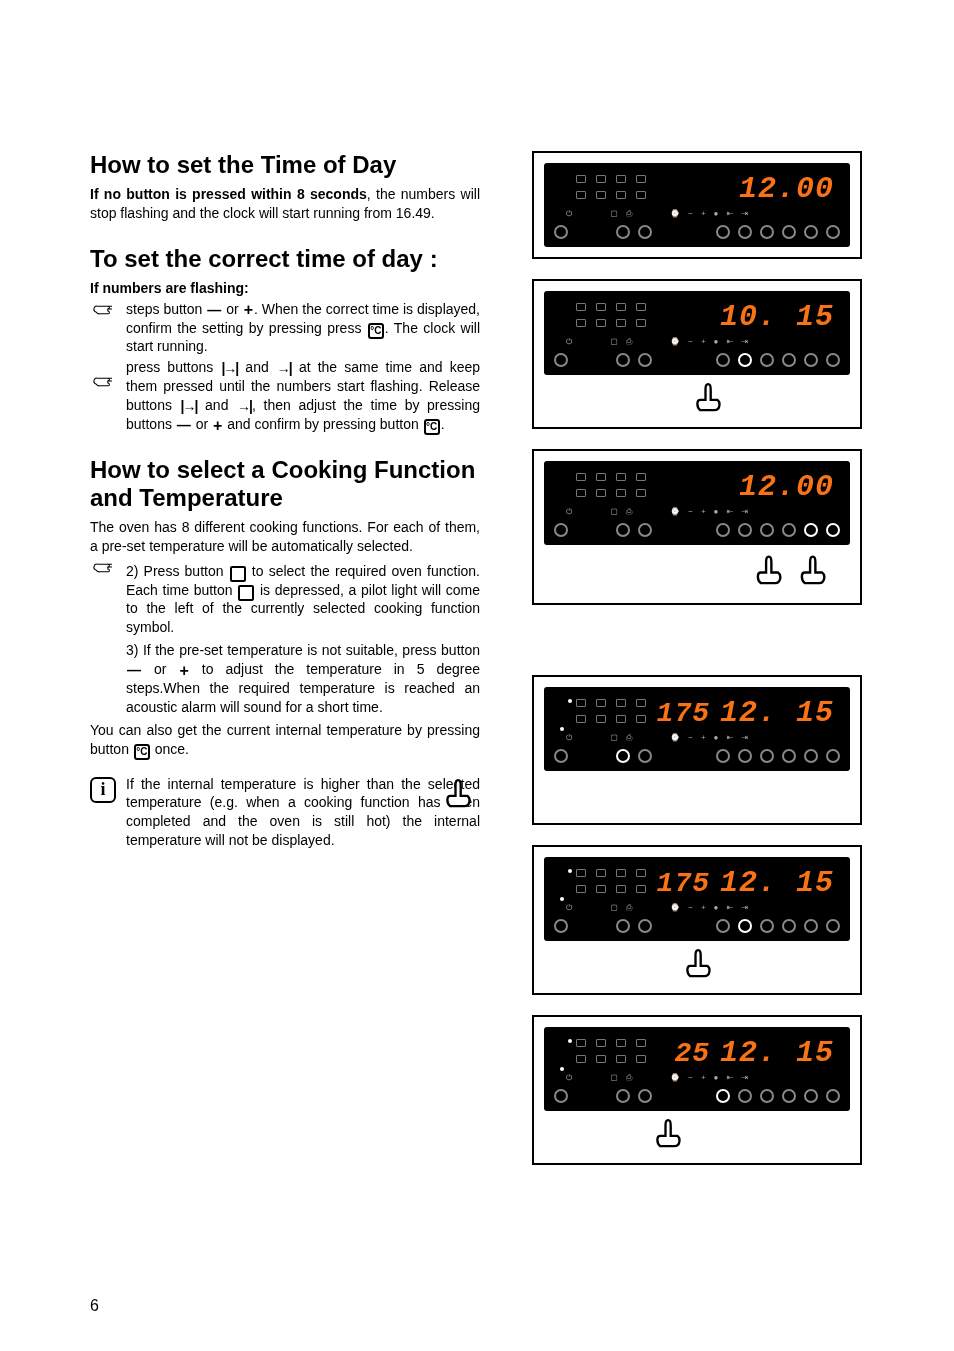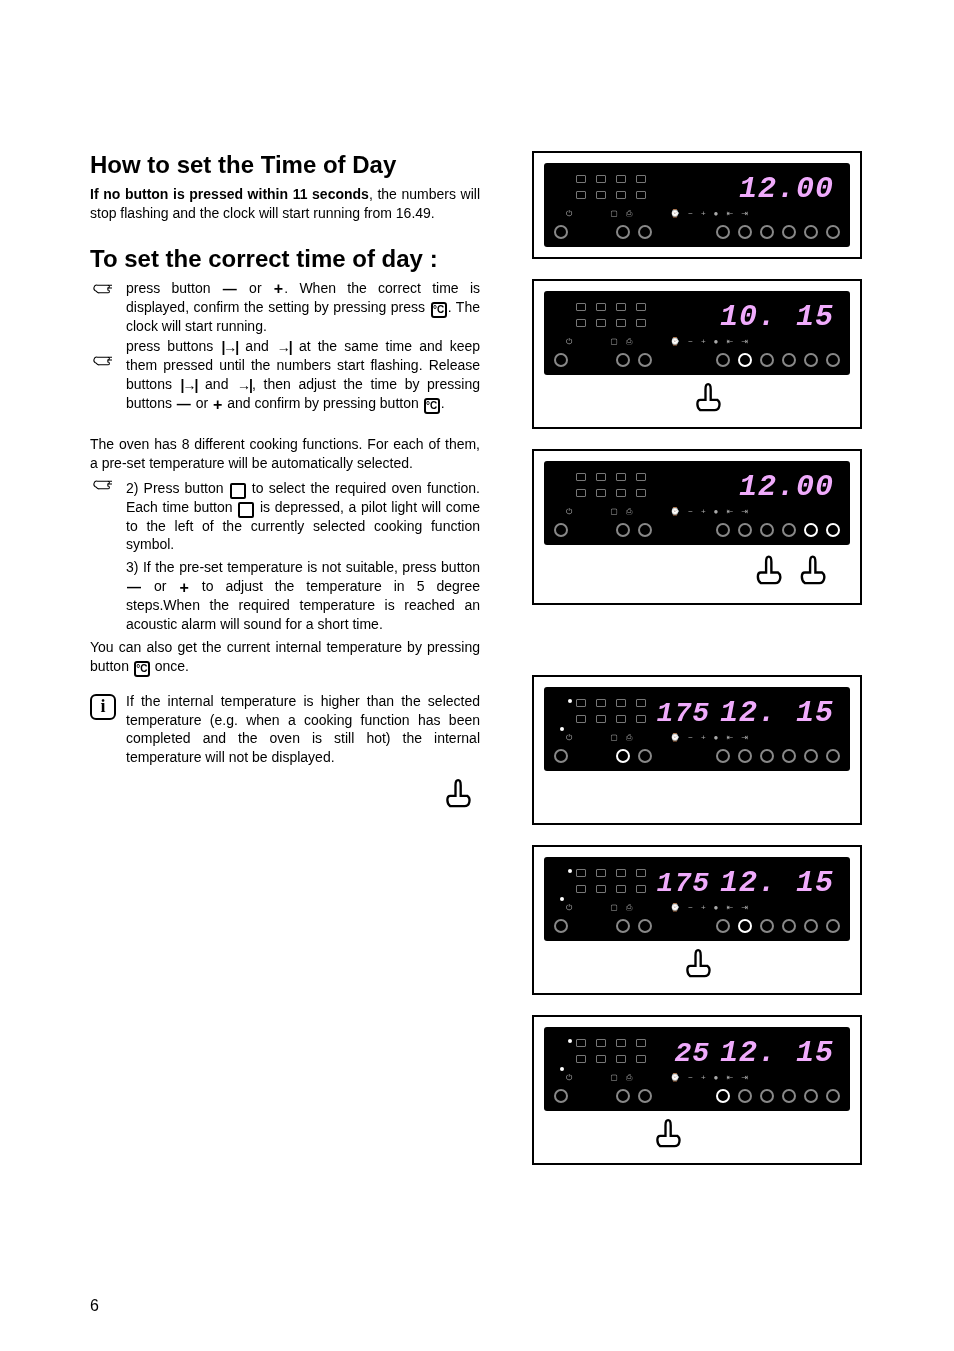--- a/index.html
+++ b/index.html
@@ -108,21 +108,21 @@
     grid-template-rows: repeat(2, 12px);
     gap: 4px 6px;
     padding-left: 22px;
   }
   .ind { width: 10px; height: 8px; border: 1px solid #777; border-radius: 1px; }
   .dot-on { width:4px; height:4px; background:#fff; border-radius:50%; position:absolute; }
   .temp-disp, .time-disp {
     font-family: "Courier New", monospace;
     font-style: italic;
     font-weight: bold;
-    color: #f0abfc;
+    color: #f97316;
     text-align: right;
     letter-spacing: 1px;
   }
   .temp-disp { flex: 0 0 60px; font-size: 28px; }
   .time-disp { flex: 1; font-size: 30px; padding-right: 6px; }
   .btn-row {
     display: flex;
     align-items: center;
     gap: 8px;
     padding-top: 6px;
@@ -170,52 +170,54 @@
     </g>
   </defs>
 </svg>
 
 <div class="two-col">
   <div class="left-col">
 
     <div class="section">
       <h2>How to set the Time of Day</h2>
       <p class="txt">
-        <b>If no button is pressed within 11 seconds</b><span>, the numbers will stop flashing and the clock will start running from 16.49.</span>
+        <b>If no button is pressed within 8 seconds</b><span>, the numbers will stop flashing and the clock will start running from 16.49.</span>
       </p>
     </div>
 
     <div class="section">
       <h2>To set the correct time of day :</h2>
+      <p class="sub">If numbers are flashing:</p>
       <div class="step">
         <div class="icon-col">
           <svg class="hand" viewBox="0 0 30 26">
               <path d="M4 14 C 0 12, 2 5, 7 6 L 22 6 C 25 6 25 10 22 10 L 22 13 C 25 13 25 17 22 17 L 10 17 C 6 18 6 14 4 14 Z" fill="#fff" stroke="#000" stroke-width="1.5"></path>
               <path d="M22 6 L28 6 M22 10 L28 10" stroke="#000" stroke-width="1.5"></path>
             </svg>
         </div>
         <div class="body">
-          <span>press button </span><span class="glyph minus"></span><span> or </span><span class="glyph plus"></span><span>. When the correct time is displayed, confirm the setting by pressing press </span><span class="glyph tc">°C</span><span>. The clock will start running.</span>
+          <span>steps button </span><span class="glyph minus"></span><span> or </span><span class="glyph plus"></span><span>. When the correct time is displayed, confirm the setting by pressing press </span><span class="glyph tc">°C</span><span>. The clock will start running.</span>
         </div>
       </div>
 
       <div class="step">
         <div class="icon-col" style="padding-top:16px">
           <svg class="hand" viewBox="0 0 30 26">
               <path d="M4 14 C 0 12, 2 5, 7 6 L 22 6 C 25 6 25 10 22 10 L 22 13 C 25 13 25 17 22 17 L 10 17 C 6 18 6 14 4 14 Z" fill="#fff" stroke="#000" stroke-width="1.5"></path>
               <path d="M22 6 L28 6 M22 10 L28 10" stroke="#000" stroke-width="1.5"></path>
             </svg>
         </div>
         <div class="body">
           <span>press buttons </span><span class="glyph arrow1"></span><span> and </span><span class="glyph arrow2"></span><span> at the same time and keep them pressed until the numbers start flashing. Release buttons </span><span class="glyph arrow1"></span><span> and </span><span class="glyph arrow2"></span><span>, then adjust the time by pressing buttons </span><span class="glyph minus"></span><span> or </span><span class="glyph plus"></span><span> and confirm by pressing button </span><span class="glyph tc">°C</span><span>.</span>
         </div>
       </div>
     </div>
 
     <div class="section spacer-block">
+      <h2>How to select a Cooking Function and Temperature</h2>
       <p>The oven has 8 different cooking functions. For each of them, a pre-set temperature will be automatically selected.</p>
       <div class="step">
         <div class="icon-col">
           <svg class="hand" viewBox="0 0 30 26">
               <path d="M4 14 C 0 12, 2 5, 7 6 L 22 6 C 25 6 25 10 22 10 L 22 13 C 25 13 25 17 22 17 L 10 17 C 6 18 6 14 4 14 Z" fill="#fff" stroke="#000" stroke-width="1.5"></path>
               <path d="M22 6 L28 6 M22 10 L28 10" stroke="#000" stroke-width="1.5"></path>
             </svg>
         </div>
         <div class="body">
           <div style="margin-top:4px">

